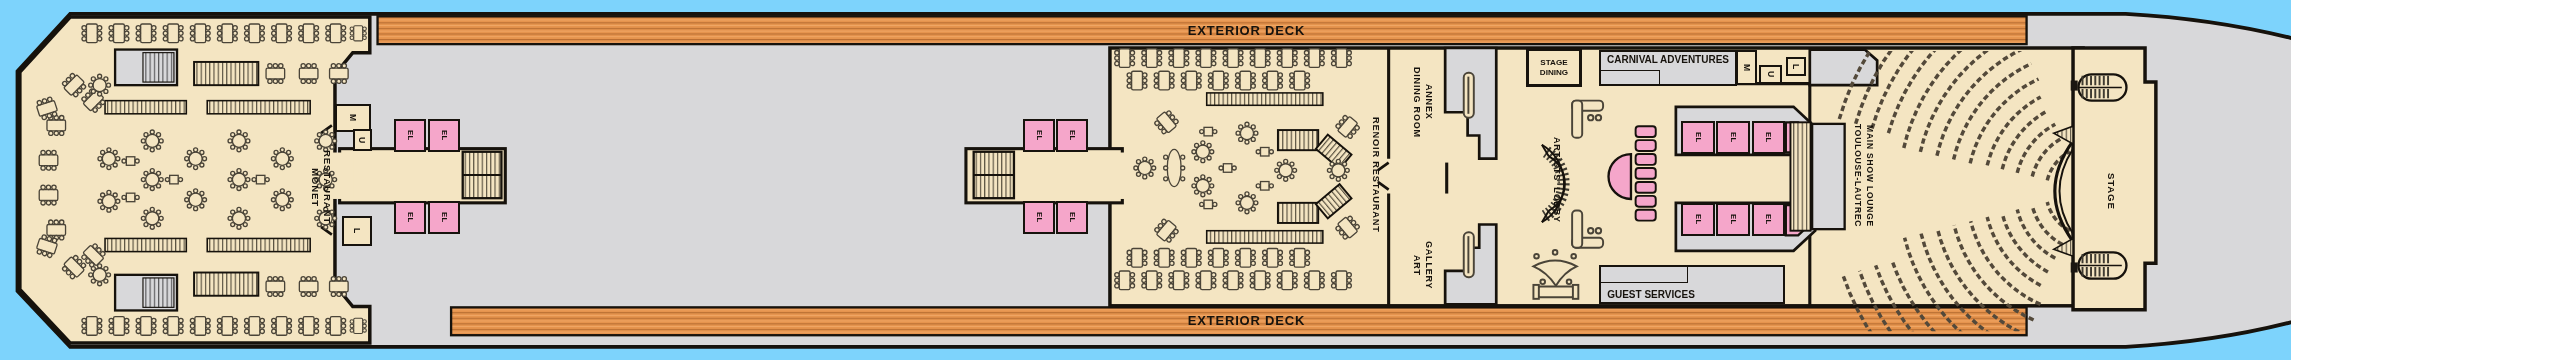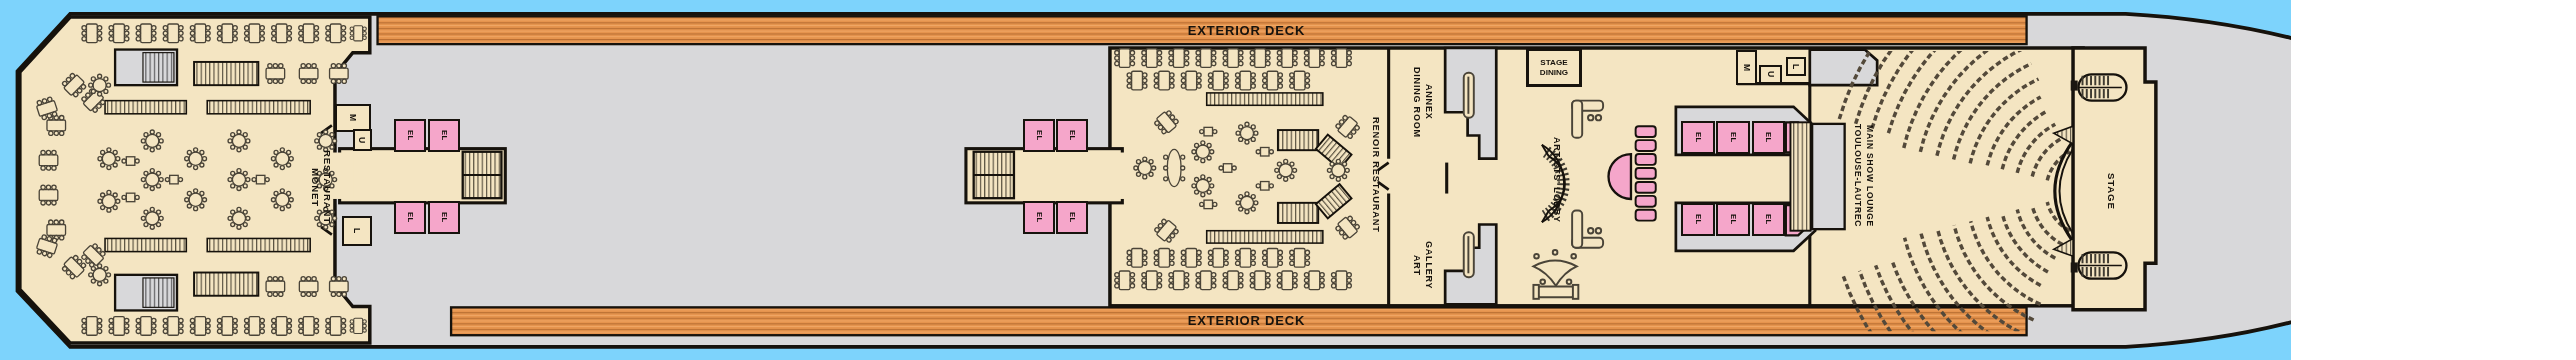--- a/index.html
+++ b/index.html
@@ -386,25 +386,33 @@
 <div class="vl" style="left:1403px;top:217px;width:40px;height:97px;font-size:9px;">
   <span>ART</span>
   <span>GALLERY</span>
 </div>
 
 <div class="dreams" style="left:1526px;top:48px;width:56px;height:39px;font-size:8.1px;">
   <span>STAGE</span>
   <span>DINING</span>
 </div>
 
+<div class="gbox" style="left:1599px;top:50px;width:138px;height:36px;">
+  <div class="ttl" style="font-size:10px;">CARNIVAL ADVENTURES</div>
+  <div class="sub-bl"></div>
+</div>
 
 <div class="vl" style="left:1546px;top:118px;width:22px;height:124px;font-size:9px;">
   <span>ARTISTS' LOBBY</span>
 </div>
 
+<div class="gbox" style="left:1599px;top:265px;width:186px;height:39px;">
+  <div class="sub-tl"></div>
+  <div class="ttl-b" style="font-size:10px;">GUEST SERVICES</div>
+</div>
 
 <div class="vl" style="left:1846px;top:110px;width:36px;height:132px;font-size:8.5px;">
   <span>TOULOUSE-LAUTREC</span>
   <span>MAIN SHOW LOUNGE</span>
 </div>
 
 <div class="vl" style="left:2099px;top:143px;width:25px;height:97px;font-size:9.7px;">
   <span>STAGE</span>
 </div>
 

